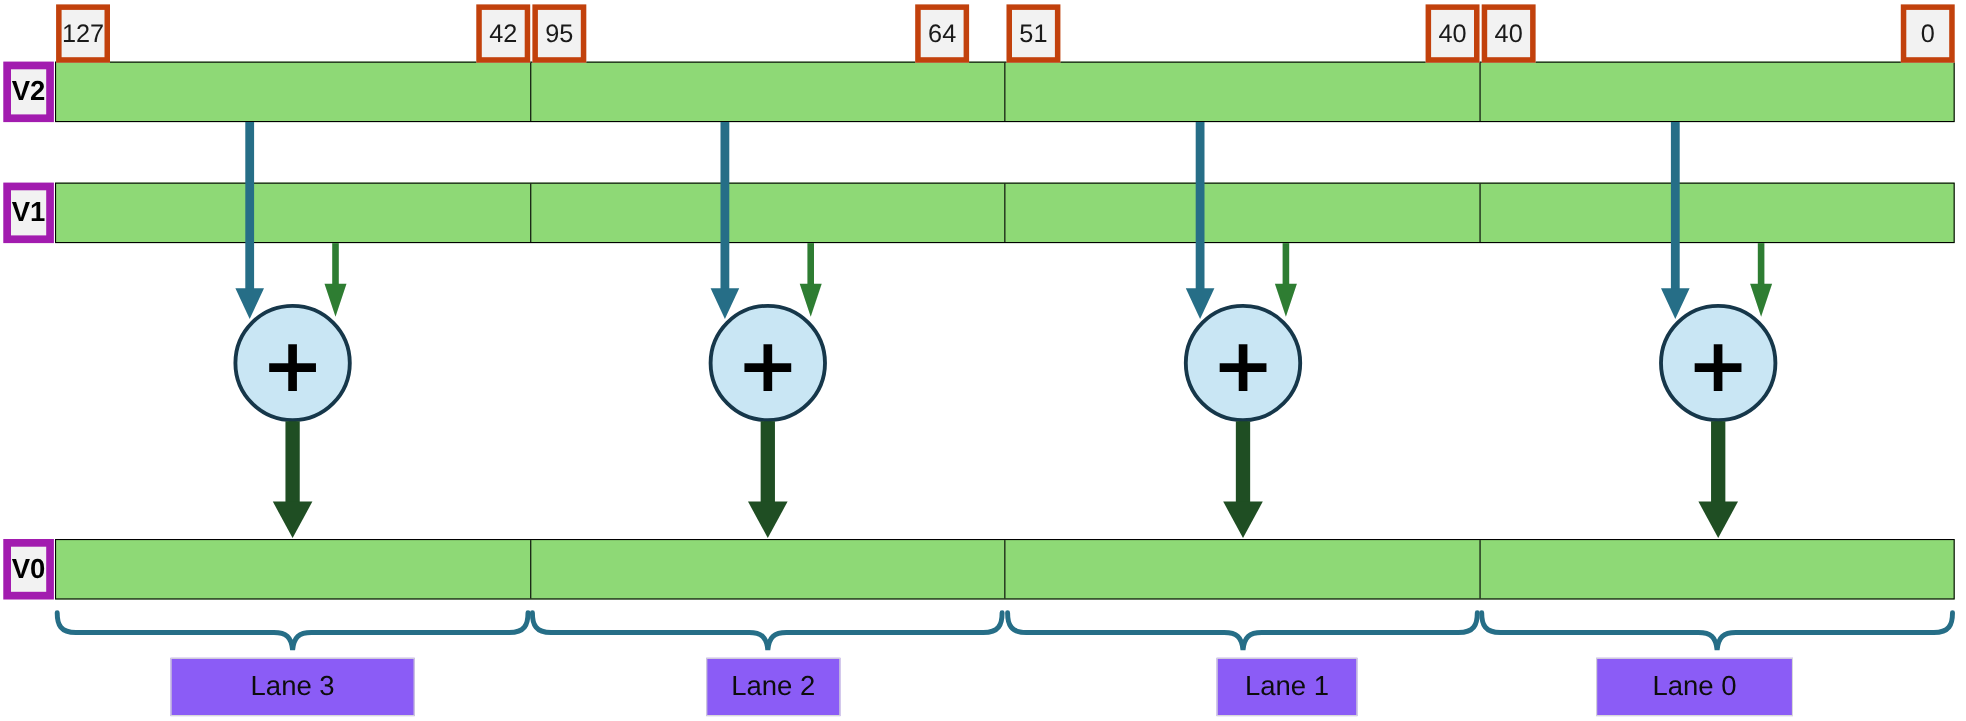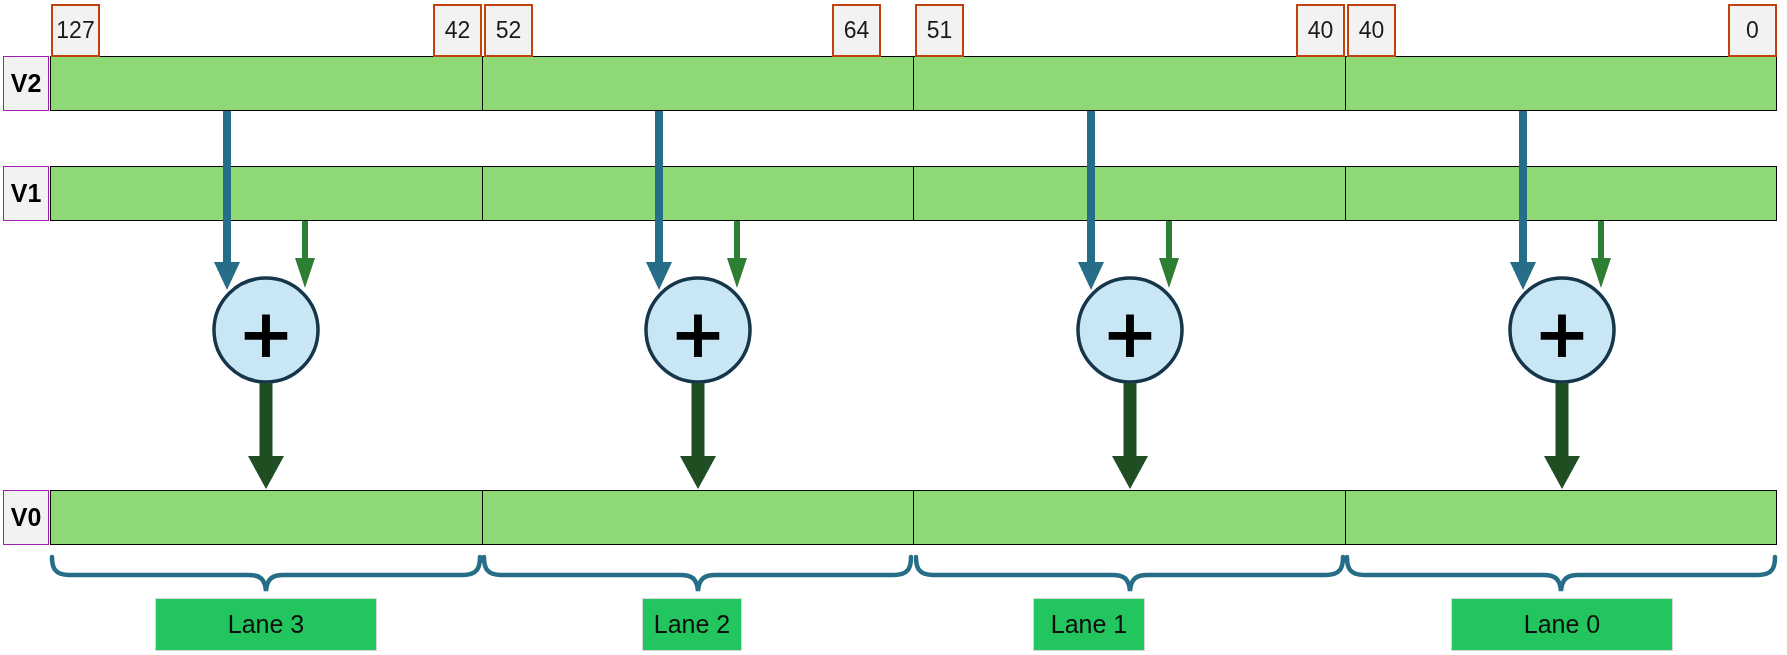--- a/index.html
+++ b/index.html
@@ -5,57 +5,57 @@
   html,body{margin:0;padding:0;background:#ffffff;}
   #canvas{
     position:relative;
     width:1787px;height:655px;
     background:#ffffff;
     font-family:"Liberation Sans","DejaVu Sans",sans-serif;
     overflow:hidden;
   }
   .bit-box{
     position:absolute;top:4px;width:49px;height:53px;
-    background:#F2F2F2;border:2px solid #c2410c;box-sizing:border-box;
+    background:#F2F2F2;border:5px solid #c2410c;box-sizing:border-box;
     display:flex;align-items:center;justify-content:center;
     font-size:23px;color:#1a1a1a;z-index:2;
   }
   .reg-label{
     position:absolute;left:3px;width:46px;height:55px;
-    background:#F2F2F2;border:1px solid #a21caf;box-sizing:border-box;
+    background:#F2F2F2;border:7px solid #a21caf;box-sizing:border-box;
     display:flex;align-items:center;justify-content:center;
     font-size:25px;font-weight:bold;color:#000;z-index:2;
   }
   .reg-bar{
     position:absolute;left:50px;width:1727px;height:55px;
     background:#8ED976;border:1.5px solid #000;box-sizing:border-box;
     display:flex;z-index:1;
   }
   .reg-seg{flex:1 1 0;border-right:1.5px solid #000;box-sizing:border-box;}
   .reg-seg:last-child{border-right:none;}
   .lane-box{
     position:absolute;top:598px;height:53px;
-    background:#22c55e;border:1px solid #D8D8D8;box-sizing:border-box;
+    background:#8b5cf6;border:1px solid #D8D8D8;box-sizing:border-box;
     display:flex;align-items:center;justify-content:center;
     font-size:25px;color:#0d0d0d;z-index:2;
   }
   #overlay{position:absolute;left:0;top:0;z-index:5;pointer-events:none;}
   .plus-text{
     font-family:"DejaVu Sans","Liberation Sans",sans-serif;
     font-size:68px;font-weight:bold;fill:#000000;
   }
 </style>
 </head>
 <body>
 
 <div id="canvas">
 
   <div class="bit-box" style="left:51px">127</div>
   <div class="bit-box" style="left:433px">42</div>
-  <div class="bit-box" style="left:484px">52</div>
+  <div class="bit-box" style="left:484px">95</div>
   <div class="bit-box" style="left:832px">64</div>
   <div class="bit-box" style="left:915px">51</div>
   <div class="bit-box" style="left:1296px">40</div>
   <div class="bit-box" style="left:1347px">40</div>
   <div class="bit-box" style="left:1728px">0</div>
 
   <div class="reg-label" style="top:56px">V2</div>
   <div class="reg-bar" style="top:56px">
     <div class="reg-seg"></div>
     <div class="reg-seg"></div>
@@ -73,23 +73,23 @@
 
   <div class="reg-label" style="top:490px">V0</div>
   <div class="reg-bar" style="top:490px">
     <div class="reg-seg"></div>
     <div class="reg-seg"></div>
     <div class="reg-seg"></div>
     <div class="reg-seg"></div>
   </div>
 
   <div class="lane-box" style="left:155px;width:222px">Lane 3</div>
-  <div class="lane-box" style="left:642px;width:100px">Lane 2</div>
-  <div class="lane-box" style="left:1033px;width:112px">Lane 1</div>
-  <div class="lane-box" style="left:1451px;width:222px">Lane 0</div>
+  <div class="lane-box" style="left:642px;width:122px">Lane 2</div>
+  <div class="lane-box" style="left:1106px;width:128px">Lane 1</div>
+  <div class="lane-box" style="left:1451px;width:179px">Lane 0</div>
 
   <svg id="overlay" width="1787" height="655" viewBox="0 0 1787 655">
 
     <g>
       <line x1="227" y1="111" x2="227" y2="264" stroke="#266E87" stroke-width="8"></line>
       <polygon points="214,262 240,262 227,290" fill="#266E87"></polygon>
     </g>
     <g>
       <line x1="305" y1="221" x2="305" y2="260" stroke="#2E7D32" stroke-width="6"></line>
       <polygon points="295,258 315,258 305,288" fill="#2E7D32"></polygon>

